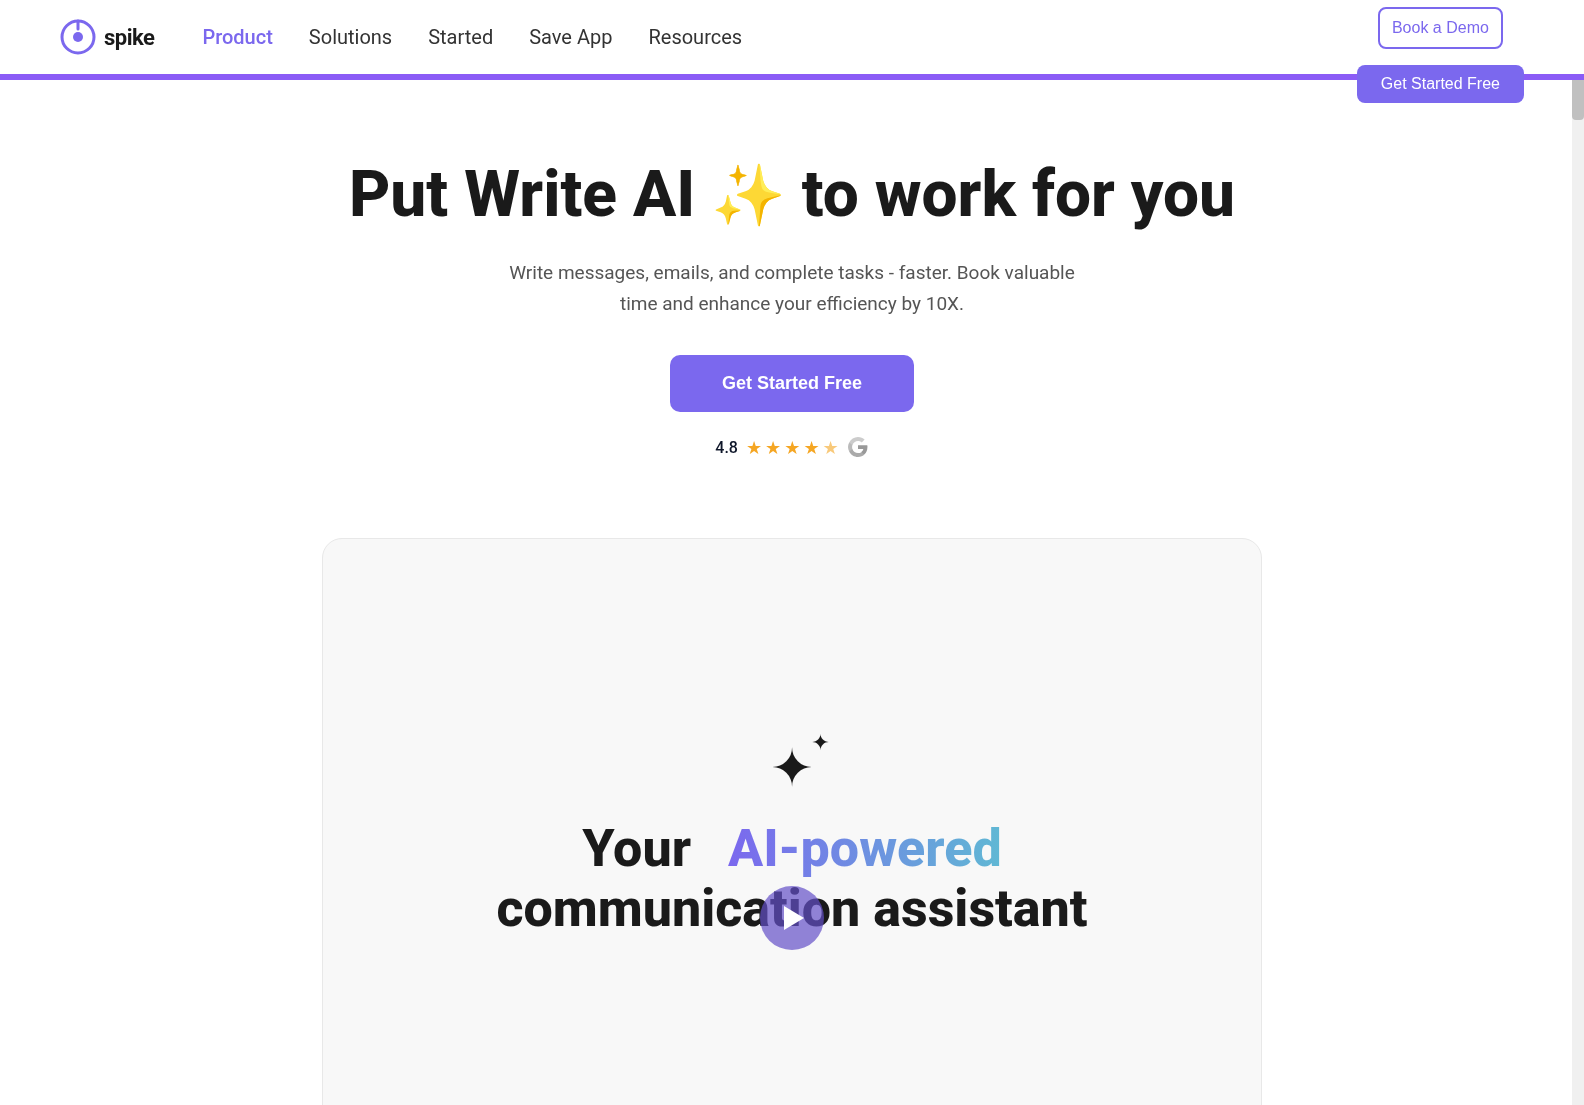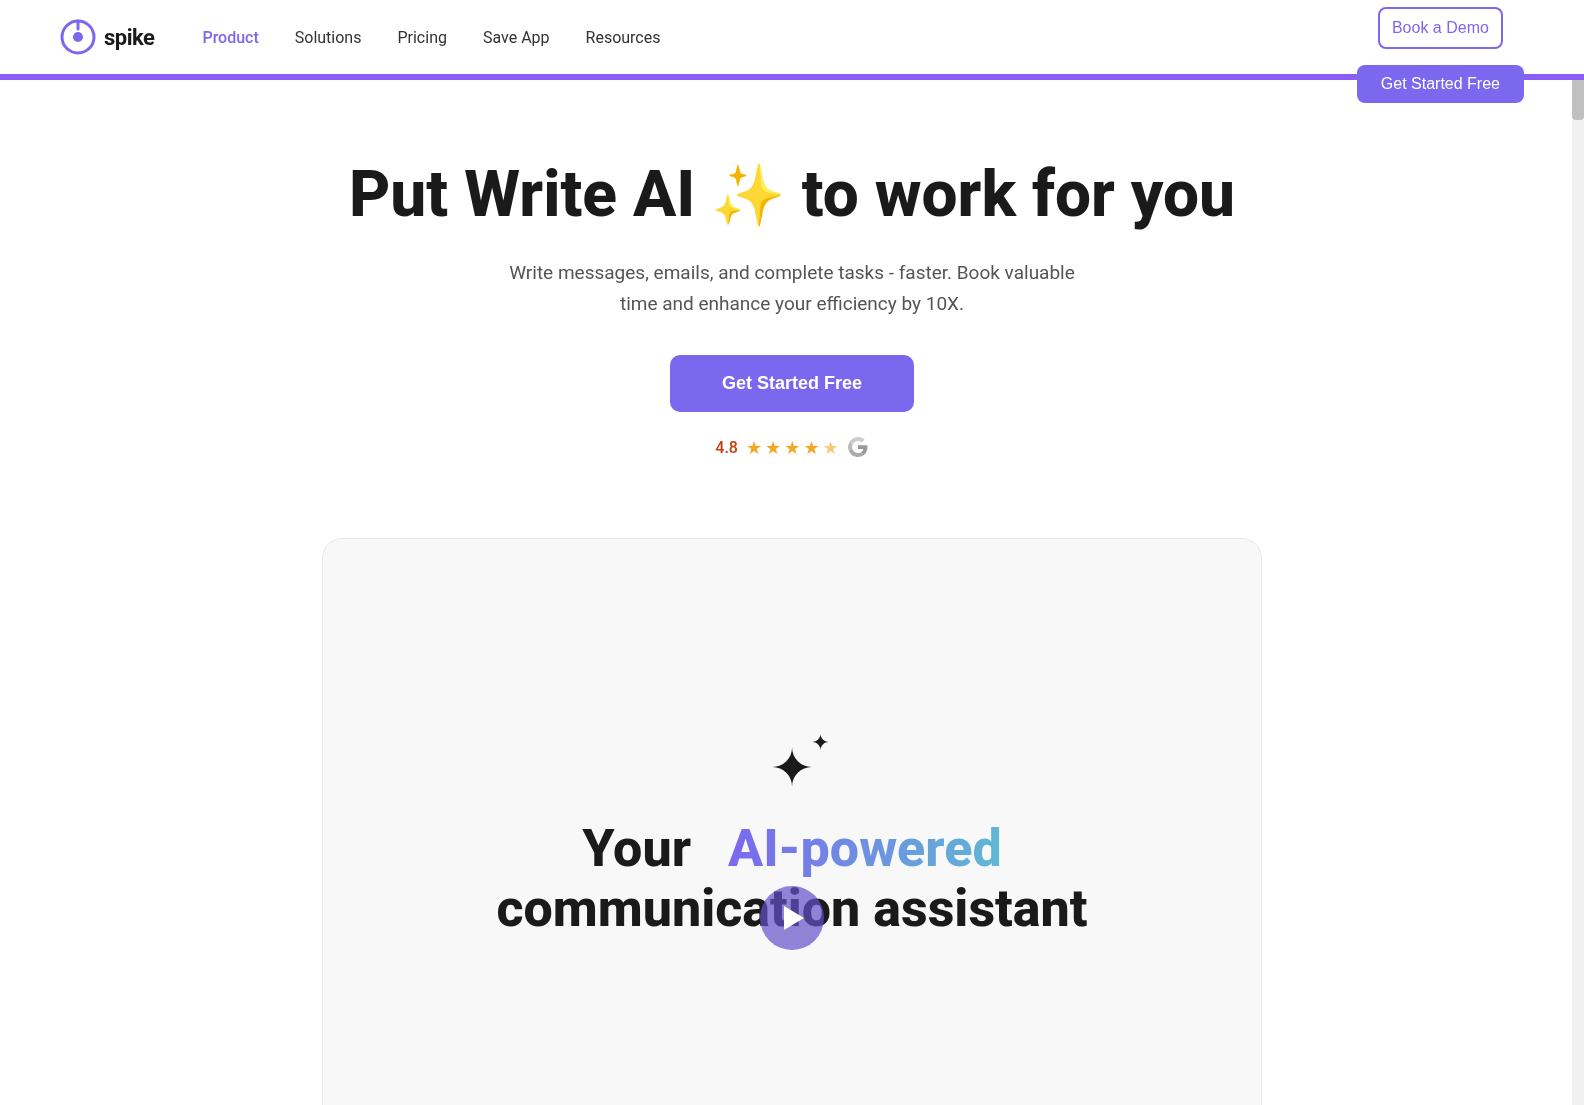--- a/index.html
+++ b/index.html
@@ -58,21 +58,21 @@
 
     .nav-links {
       display: flex;
       align-items: center;
       gap: 36px;
       list-style: none;
     }
 
     .nav-links li a {
       text-decoration: none;
-      font-size: 16px;
+      font-size: 20px;
       color: #333;
       font-weight: 400;
       transition: color 0.2s;
     }
 
     .nav-links li a.active {
       color: #7b68ee;
       font-weight: 500;
     }
 
@@ -178,21 +178,21 @@
 
     .rating-row {
       display: flex;
       align-items: center;
       gap: 8px;
       margin-top: 4px;
     }
 
     .rating-number {
       font-size: 16px;
-      color: #c2410c;
+      color: #0f172a;
       font-weight: 500;
     }
 
     .stars {
       display: flex;
       gap: 3px;
     }
 
     .star {
       font-size: 18px;
@@ -310,21 +310,21 @@
     </a>
 
     <ul class="nav-links">
       <li>
         <a href="#" class="active">Product</a>
       </li>
       <li>
         <a href="#">Solutions</a>
       </li>
       <li>
-        <a href="#">Pricing</a>
+        <a href="#">Started</a>
       </li>
       <li>
         <a href="#">Save App</a>
       </li>
       <li>
         <a href="#">Resources</a>
       </li>
     </ul>
   </div>
 

